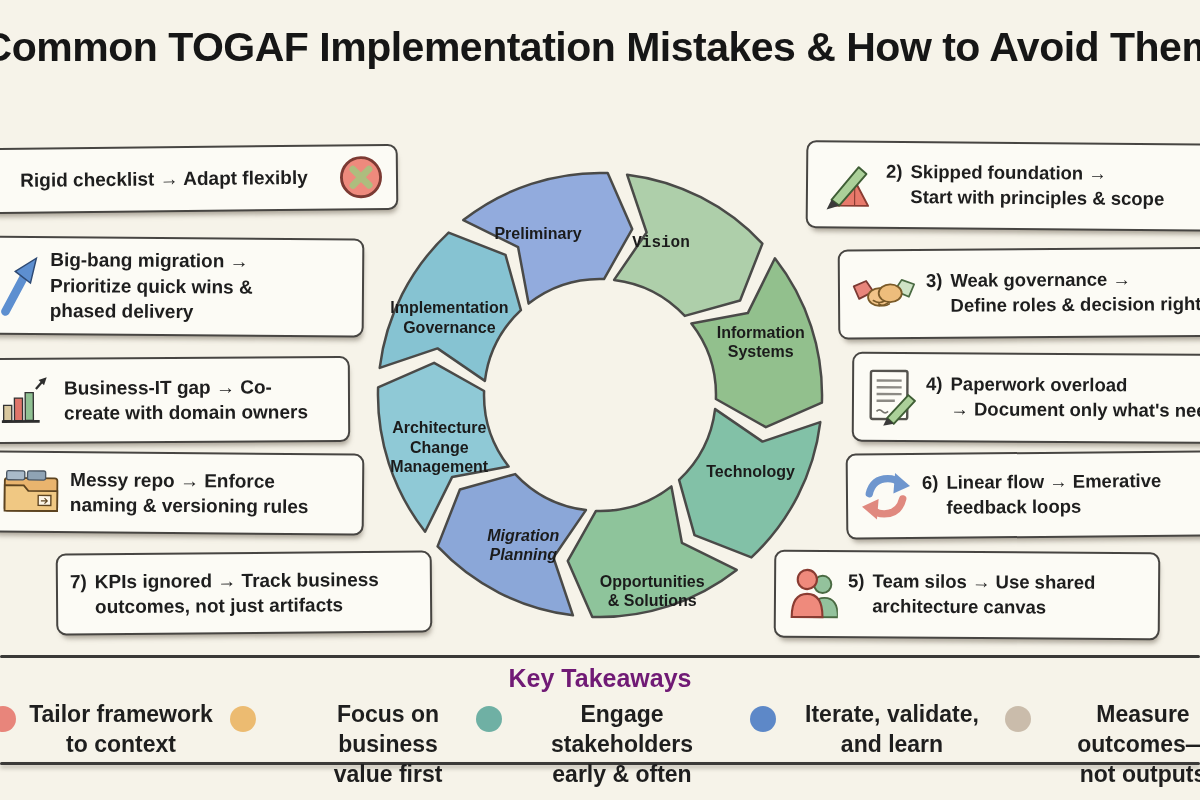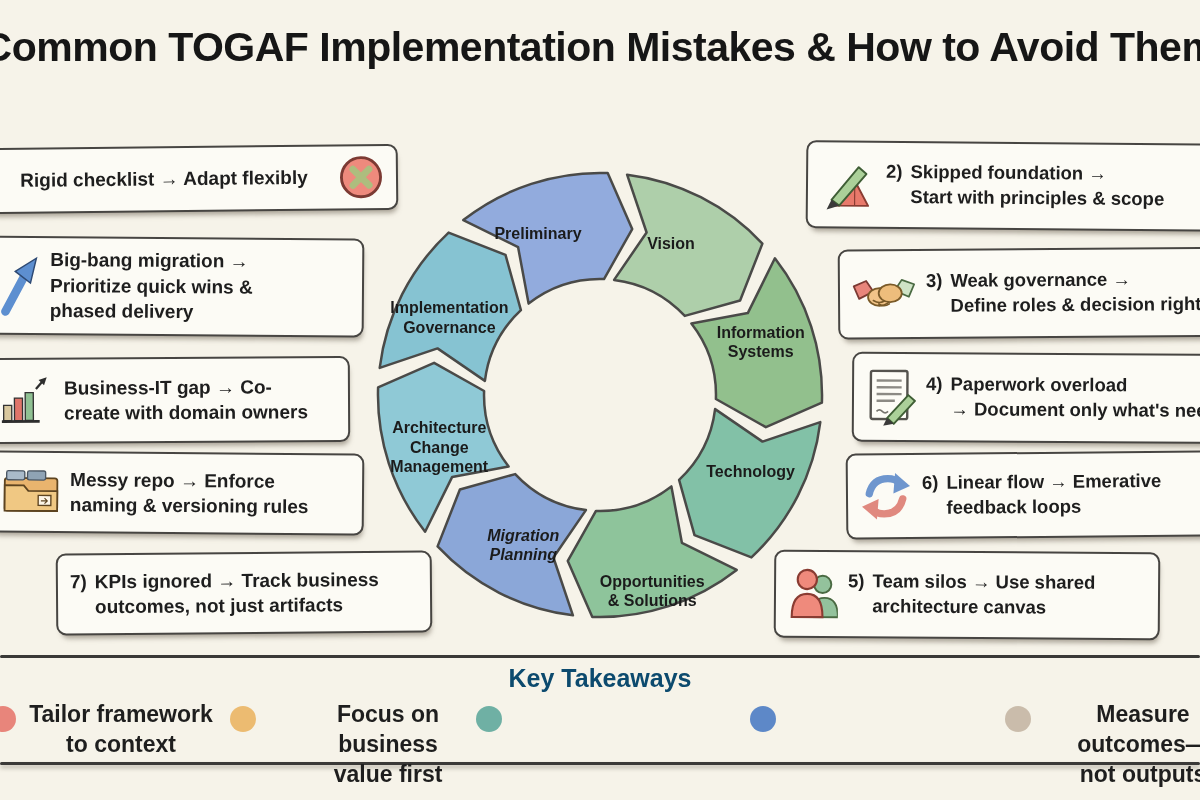--- a/index.html
+++ b/index.html
@@ -42,21 +42,21 @@
   .seg-label{
     position:absolute;transform:translate(-50%,-50%);width:152px;text-align:center;
     font-weight:700;font-size:16px;line-height:1.22;white-space:pre-line;color:#1b1b1b;
   }
   
   .band-line{position:absolute;left:0;width:1200px;height:3px;background:#3a3937;border-radius:2px;}
   #band-top{top:655px;}
   #band-bottom{top:762px;box-shadow:0 3px 4px rgba(100,95,80,.45);}
   .takeaway-heading{
     position:absolute;top:664px;left:0;width:100%;text-align:center;
-    font-size:25px;font-weight:700;color:#0c4a6e;
+    font-size:25px;font-weight:700;color:#701a75;
   }
   .takeaway{position:absolute;top:700px;display:flex;gap:8px;align-items:flex-start;}
   .dot{width:26px;height:26px;border-radius:50%;margin-top:6px;flex:none;}
   .tk-text{flex:1;font-size:23px;font-weight:700;text-align:center;white-space:pre-line;line-height:1.3;}
   #tk1{left:-10px;width:228px;}
   #tk2{left:230px;width:242px;gap:48px;}
   #tk3{left:476px;width:258px;}
   #tk4{left:750px;width:250px;}
   #tk5{left:1005px;width:242px;}
 </style>
@@ -213,21 +213,21 @@
       <path d="M255.1 7.7 A222 222 0 0 1 390.4 76.6 L368.1 133.5 L312.8 148.9 A116 116 0 0 0 242.1 112.9 L274.6 65.5 Z" fill="#aecfaa" stroke="#4a4a48" stroke-width="2.5" stroke-linejoin="round"></path>
       <path d="M402.9 91.3 A222 222 0 0 1 449.9 235.7 L393.9 260.2 L343.9 232.0 A116 116 0 0 0 319.4 156.6 L375.8 146.1 Z" fill="#92c08d" stroke="#4a4a48" stroke-width="2.5" stroke-linejoin="round"></path>
       <path d="M448.3 255.1 A222 222 0 0 1 379.4 390.4 L322.5 368.1 L307.1 312.8 A116 116 0 0 0 343.1 242.1 L390.5 274.6 Z" fill="#82c1a7" stroke="#4a4a48" stroke-width="2.5" stroke-linejoin="round"></path>
       <path d="M364.7 402.9 A222 222 0 0 1 220.3 449.9 L195.8 393.9 L224.0 343.9 A116 116 0 0 0 299.4 319.4 L309.9 375.8 Z" fill="#8ec49b" stroke="#4a4a48" stroke-width="2.5" stroke-linejoin="round"></path>
       <path d="M200.9 448.3 A222 222 0 0 1 65.6 379.4 L87.9 322.5 L143.2 307.1 A116 116 0 0 0 213.9 343.1 L181.4 390.5 Z" fill="#8ba7d8" stroke="#4a4a48" stroke-width="2.5" stroke-linejoin="round"></path>
       <path d="M53.1 364.7 A222 222 0 0 1 6.1 220.3 L62.1 195.8 L112.1 224.0 A116 116 0 0 0 136.6 299.4 L80.2 309.9 Z" fill="#8fc9d6" stroke="#4a4a48" stroke-width="2.5" stroke-linejoin="round"></path>
       <path d="M7.7 200.9 A222 222 0 0 1 76.6 65.6 L133.5 87.9 L148.9 143.2 A116 116 0 0 0 112.9 213.9 L65.5 181.4 Z" fill="#86c3d2" stroke="#4a4a48" stroke-width="2.5" stroke-linejoin="round"></path>
     </svg>
   <div id="adm-labels">
       <div class="seg-label" style="left: 166px; top: 67.2714px;">Preliminary</div>
-      <div class="seg-label" style="left: 299px; top: 77.4199px;">Vision</div>
+      <div class="seg-label" style="left: 289px; top: 77.4199px; font-family: Liberation Mono, monospace;">Vision</div>
       <div class="seg-label" style="left: 388.729px; top: 175.776px;">Information
 Systems</div>
       <div class="seg-label" style="left: 378.58px; top: 304.724px;">Technology</div>
       <div class="seg-label" style="left: 280.224px; top: 388.729px; margin-top: 36px;">Opportunities
 &amp; Solutions</div>
       <div class="seg-label" style="left: 151.276px; top: 378.58px; font-style: italic;">Migration
 Planning</div>
       <div class="seg-label" style="left: 67.2714px; top: 280.224px;">Architecture
 Change
 Management</div>
@@ -245,21 +245,25 @@
   <div class="tk-text">Tailor framework
 to context</div>
 </div>
 <div class="takeaway" id="tk2">
   <span class="dot" style="background: rgb(236, 187, 113);"></span>
   <div class="tk-text">Focus on business
 value first</div>
 </div>
 <div class="takeaway" id="tk3">
   <span class="dot" style="background: rgb(111, 176, 164);"></span>
+  <div class="tk-text">Engage stakeholders
+early &amp; often</div>
 </div>
 <div class="takeaway" id="tk4">
   <span class="dot" style="background: rgb(93, 136, 200);"></span>
+  <div class="tk-text">Iterate, validate,
+and learn</div>
 </div>
 <div class="takeaway" id="tk5">
   <span class="dot" style="background: rgb(202, 188, 171);"></span>
   <div class="tk-text">Measure outcomes—
 not outputs</div>
 </div>
 
 </body></html>

